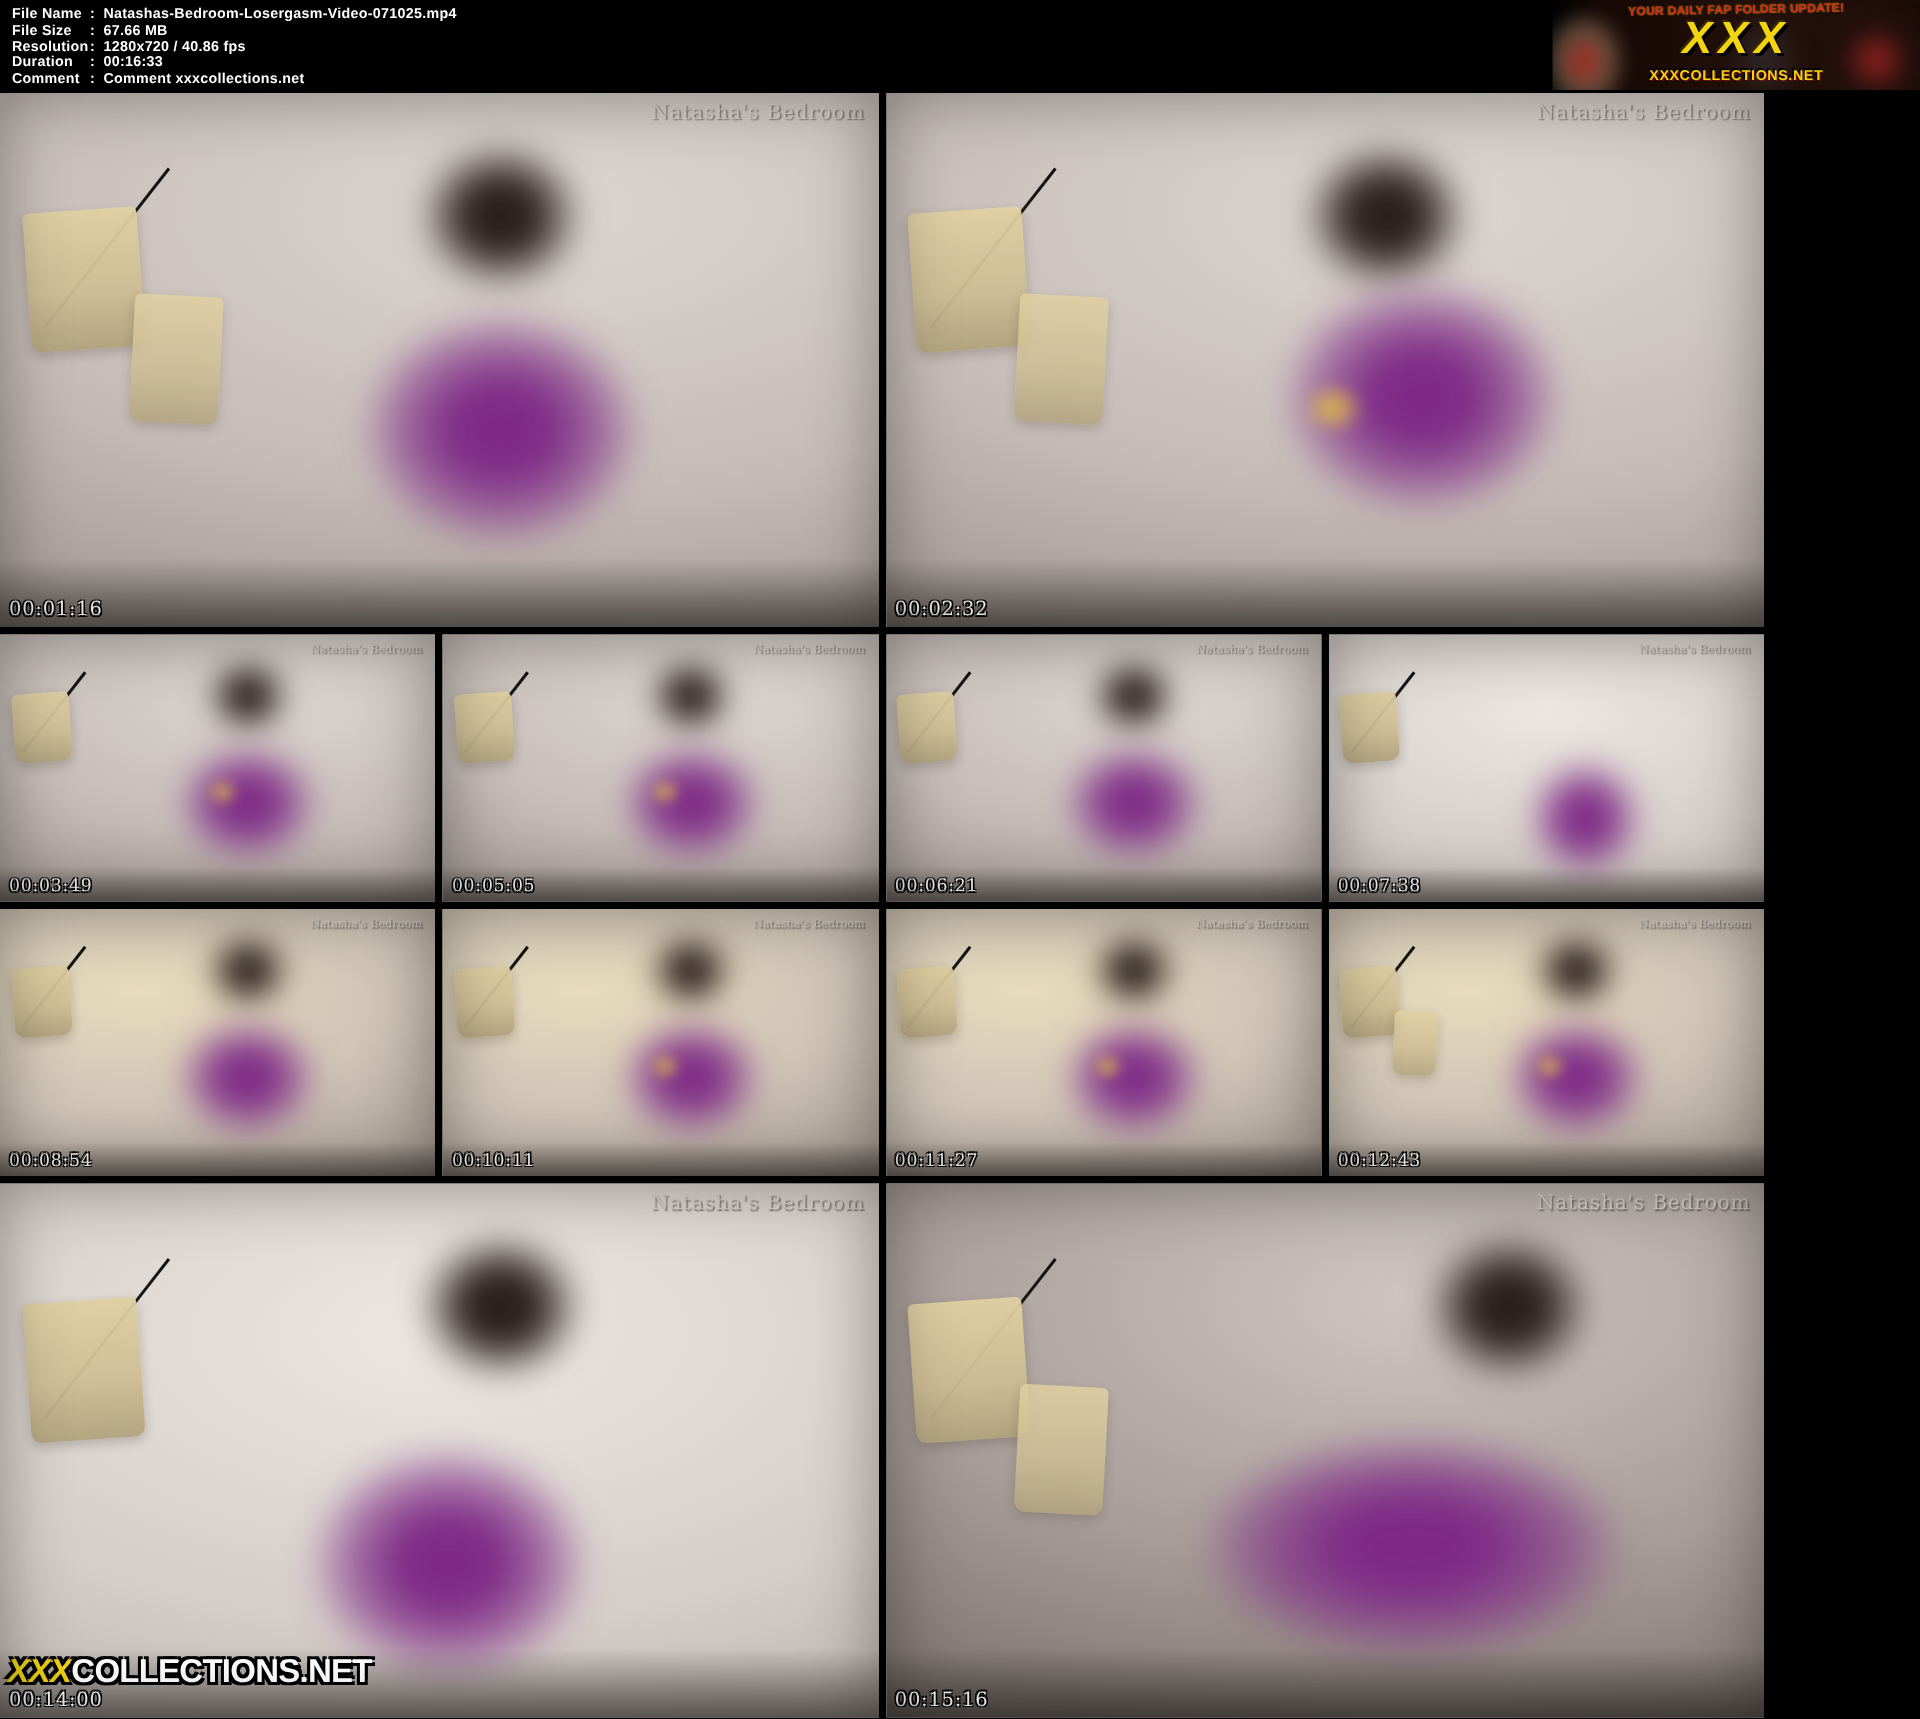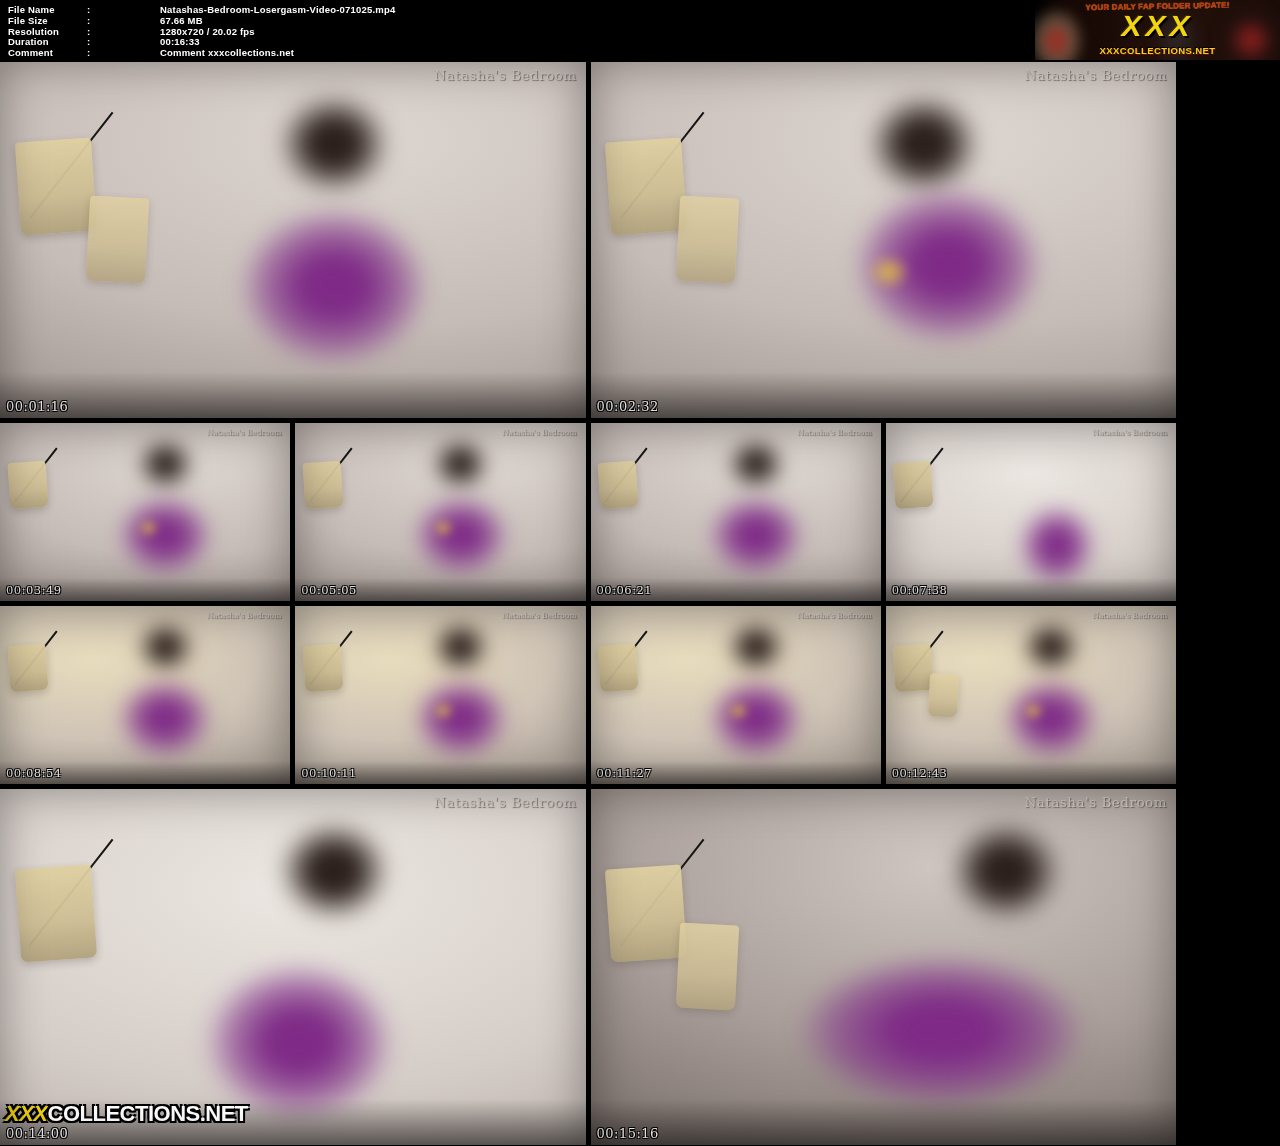--- a/index.html
+++ b/index.html
@@ -3,24 +3,24 @@
 <meta charset="utf-8">
 <style>
   * { margin:0; padding:0; box-sizing:border-box; }
   html,body { width:1280px; height:1146px; background:var(--page_bg,#000); overflow:hidden; }
   body { font-family:"Liberation Sans", sans-serif; }
 
   
   .header { position:relative; width:1280px; height:60px; background:var(--page_bg,#000); }
   .meta-block { position:absolute; left:8px; top:5px; }
   .meta-row { display:flex; font-weight:bold; font-size:9.5px; line-height:10.8px;
-              color:var(--meta_text,#fff); letter-spacing:.2px;gap:27px; }
+              color:var(--meta_text,#fff); letter-spacing:.2px; }
   .meta-label { width:52px; }
   .meta-colon { width:9px; }
-  .meta-value { white-space:nowrap;margin-left:37px; }
+  .meta-value { white-space:nowrap; }
 
   
   .banner { position:absolute; right:0; top:0; width:245px; height:60px; overflow:hidden;
             background:linear-gradient(90deg, #000 0%, #160805 14%, #23100a 55%, #1c0c08 100%); }
   .bblob { position:absolute; border-radius:50%; filter:blur(6px); }
   .bblob.b1 { left:-8px; top:6px; width:58px; height:70px;
               background:radial-gradient(closest-side, rgba(200,45,35,.85), rgba(224,190,150,.4) 60%, transparent); }
   .bblob.b2 { right:-6px; top:4px; width:70px; height:72px;
               background:radial-gradient(closest-side, rgba(190,40,40,.75), rgba(40,20,18,.5) 65%, transparent); }
   .bblob.b3 { right:78px; top:8px; width:50px; height:60px;
@@ -107,21 +107,21 @@
       <span class="meta-value">Natashas-Bedroom-Losergasm-Video-071025.mp4</span>
     </div>
     <div class="meta-row">
       <span class="meta-label">File Size</span>
       <span class="meta-colon">:</span>
       <span class="meta-value">67.66 MB</span>
     </div>
     <div class="meta-row">
       <span class="meta-label">Resolution</span>
       <span class="meta-colon">:</span>
-      <span class="meta-value">1280x720 / 20.02 fps</span>
+      <span class="meta-value">1280x720 / 40.86 fps</span>
     </div>
     <div class="meta-row">
       <span class="meta-label">Duration</span>
       <span class="meta-colon">:</span>
       <span class="meta-value">00:16:33</span>
     </div>
     <div class="meta-row">
       <span class="meta-label">Comment</span>
       <span class="meta-colon">:</span>
       <span class="meta-value">Comment xxxcollections.net</span>

